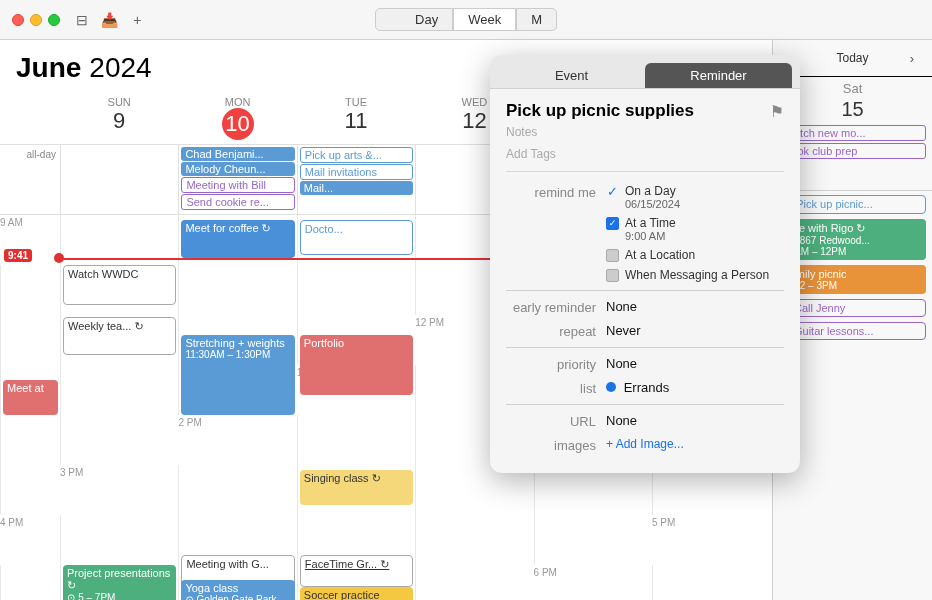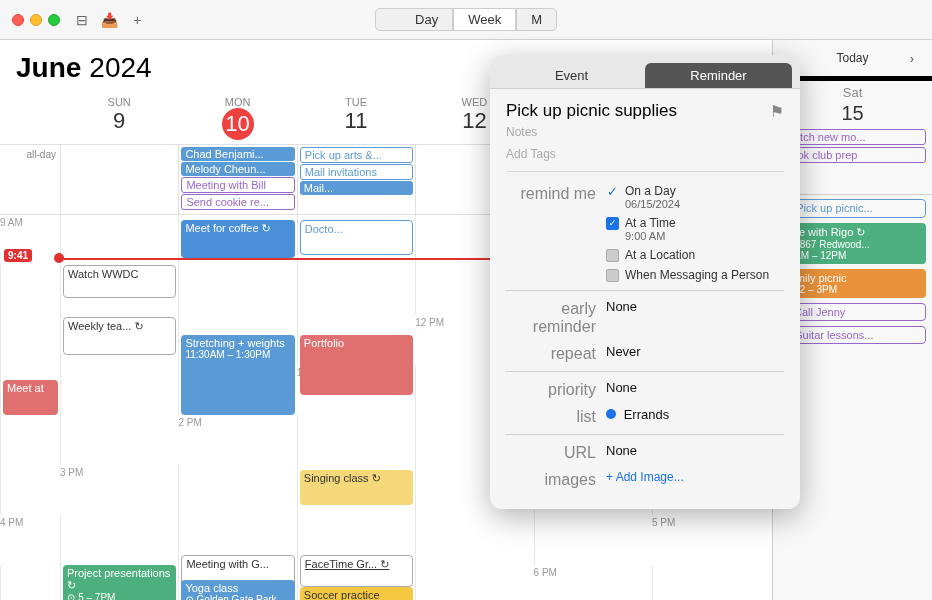--- a/index.html
+++ b/index.html
@@ -223,21 +223,21 @@
       background: #f8f8f8;
       border-left: 1px solid #d0d0d0;
       display: flex;
       flex-direction: column;
     }
     .right-nav {
       display: flex;
       align-items: center;
       justify-content: space-between;
       padding: 8px 10px;
-      border-bottom: 5px solid #000000;
+      border-bottom: 1px solid #000000;
     }
     .nav-btn {
       width: 20px;
       height: 20px;
       display: flex;
       align-items: center;
       justify-content: center;
       cursor: pointer;
       color: #555;
       font-size: 13px;
@@ -307,21 +307,21 @@
       padding: 12px 16px;
     }
     .pop-title-row {
       display: flex;
       align-items: center;
       justify-content: space-between;
       margin-bottom: 4px;
     }
     .pop-title {
       font-size: 17px;
-      font-weight: 400;
+      font-weight: 700;
       color: #000;
     }
     .pop-flag {
       font-size: 16px;
       color: #888;
     }
     .pop-notes {
       font-size: 12px;
       color: #aaa;
       margin-bottom: 8px;
@@ -337,21 +337,21 @@
       display: flex;
       align-items: flex-start;
       margin-bottom: 8px;
       font-size: 13px;
     }
     .pop-row-label {
       width: 100px;
       text-align: right;
       color: #888;
       padding-right: 10px;
-      font-size: 16px;
+      font-size: 13px;
       padding-top: 1px;
     }
     .pop-row-content {
       flex: 1;
       color: #111;
     }
     .pop-check-item {
       display: flex;
       align-items: center;
       gap: 6px;
@@ -530,21 +530,21 @@
             <span>Docto...</span>
           </div>
         </div>
         <div class="time-col"></div>
         <div class="time-col"></div>
 
         <div class="time-slot-label">10</div>
         <div class="time-col"></div>
         <div class="time-col">
 
-          <div class="cal-event-block" style="top:0px;left:2px;right:2px;height:33px;background:transparent;border:1.5px solid #aaa;color:#333;border-radius:4px;padding:2px 4px;font-size:11px;">
+          <div class="cal-event-block" style="top:0px;left:2px;right:2px;height:40px;background:transparent;border:1.5px solid #aaa;color:#333;border-radius:4px;padding:2px 4px;font-size:11px;">
             <span>Watch WWDC</span>
           </div>
         </div>
         <div class="time-col"></div>
         <div class="time-col"></div>
         <div class="time-col"></div>
 
         <div class="time-slot-label">11</div>
         <div class="time-col"></div>
         <div class="time-col"></div>

